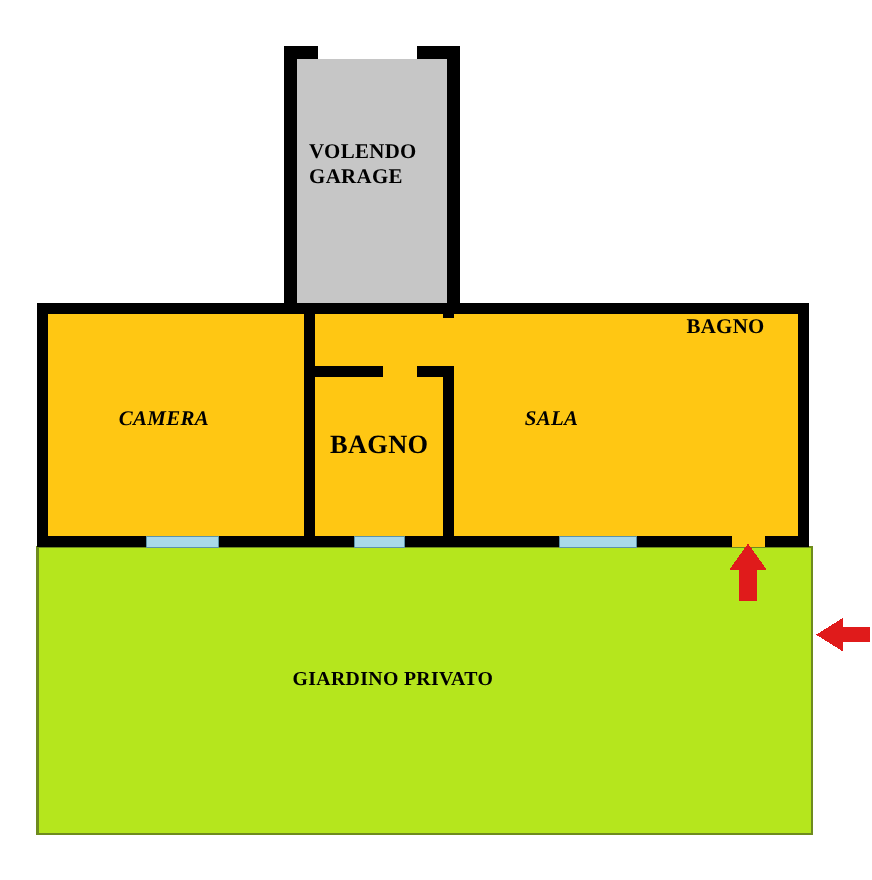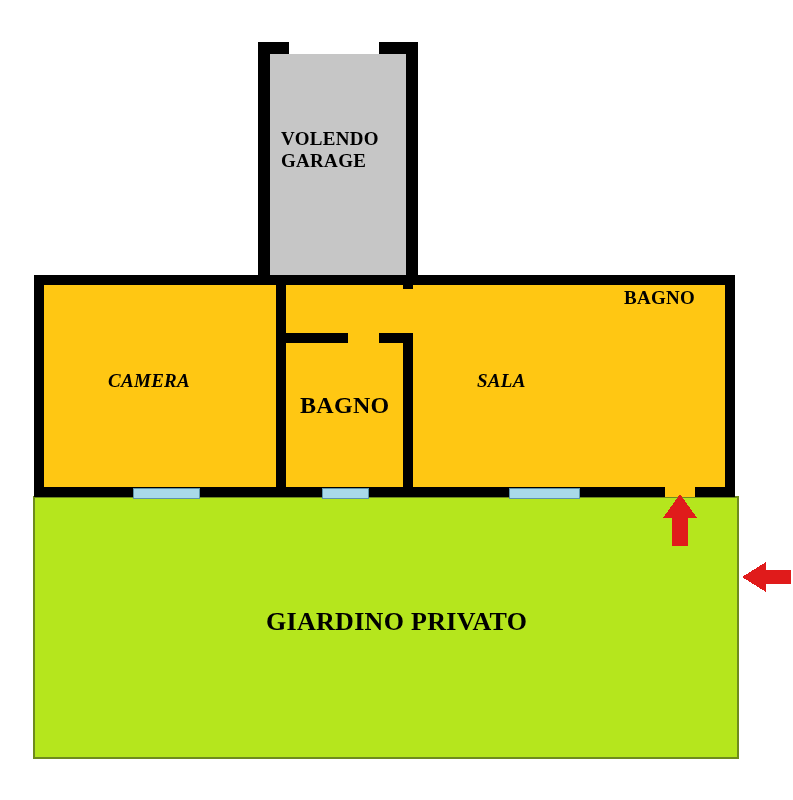--- a/index.html
+++ b/index.html
@@ -32,21 +32,21 @@
     letter-spacing: 0.3px;
     text-align: center;
     pointer-events: none;
     user-select: none;
   }
   .lbl-garage   { left: 281px; top: 128px; font-size: 19px; text-align: left; }
   .lbl-camera   { left: 108px; top: 370px; font-size: 19px; font-style: italic; }
   .lbl-bagno    { left: 300px; top: 391px; font-size: 24px; text-align: center; }
   .lbl-sala     { left: 477px; top: 370px; font-size: 19px; font-style: italic; }
   .lbl-cucina   { left: 624px; top: 287px; font-size: 19px; }
-  .lbl-giardino { left: 266px; top: 607px; font-size: 26px; }
+  .lbl-giardino { left: 266px; top: 607px; font-size: 18px; }
 </style>
 </head>
 <body>
 
 <div id="plan">
   <svg id="plan-svg" width="793" height="800" viewBox="0 0 793 800" xmlns="http://www.w3.org/2000/svg" shape-rendering="crispEdges">
 
     <rect x="0" y="0" width="793" height="800" fill="#ffffff"></rect>
 
     <g>

